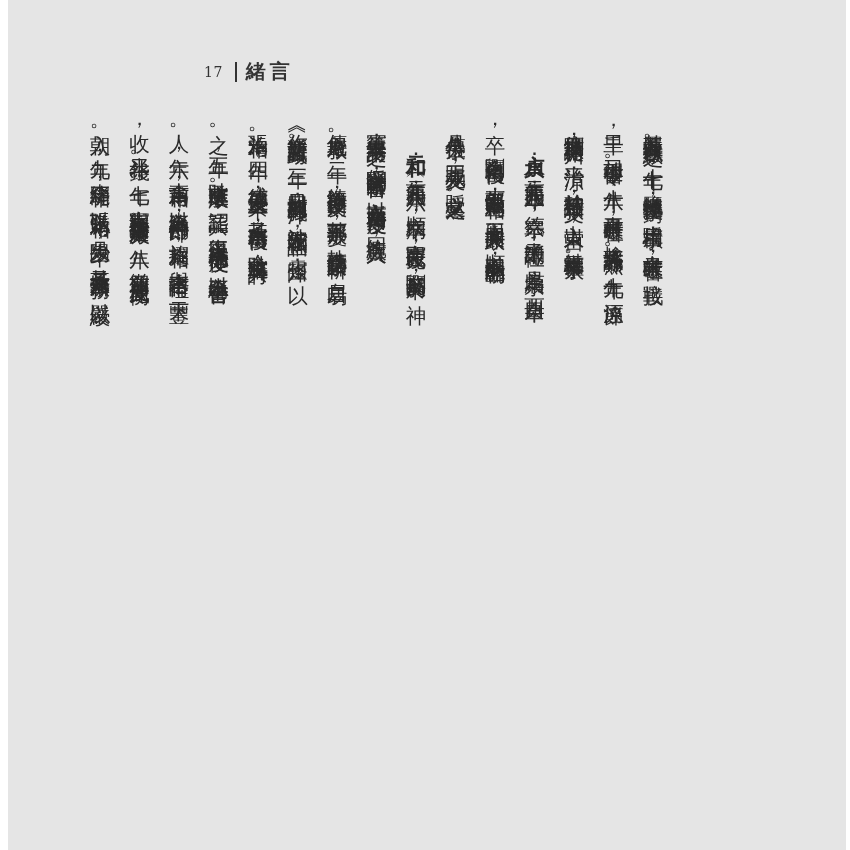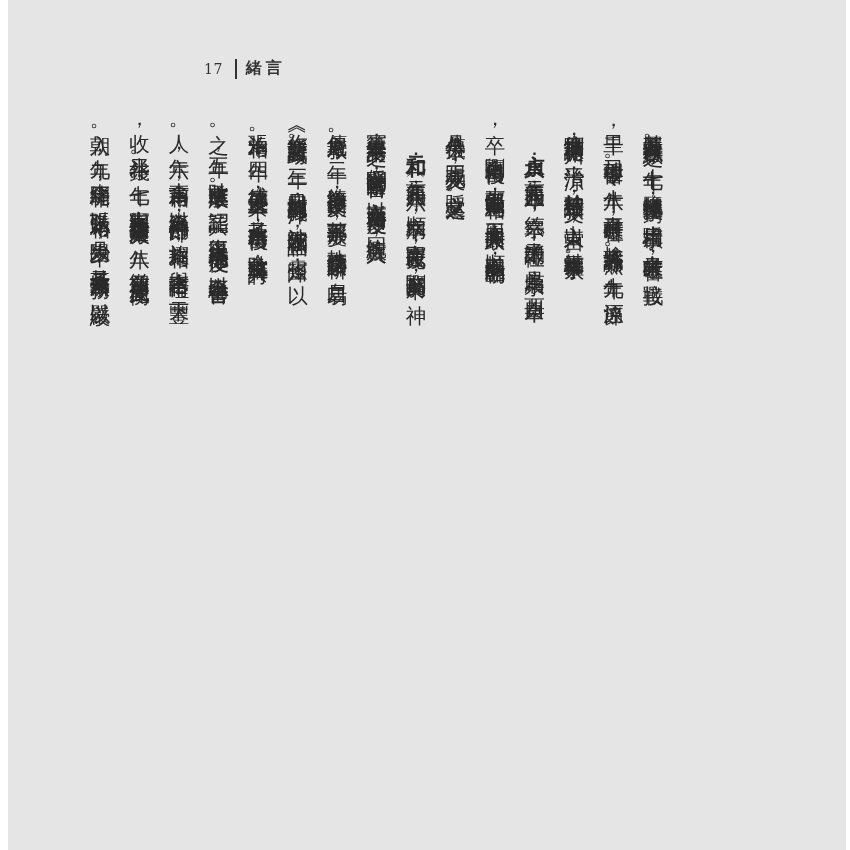--- a/index.html
+++ b/index.html
@@ -1,21 +1,21 @@
 <!DOCTYPE html>
 <html><head>
   <meta charset="utf-8">
   <style>
     html, body { margin: 0; padding: 0; background: #ffffff; }
     body { width: 850px; height: 850px; position: relative; overflow: hidden; }
     .page { position: absolute; left: 8px; top: 0; width: 838px; height: 850px; background: #e5e5e5; }
     .header { position: absolute; left: 196px; top: 58px; display: flex; align-items: center; font-family: "DejaVu Serif", serif; color: #333; }
     .header .num { font-size: 14px; letter-spacing: 0.5px; }
     .header .bar { width: 2px; height: 20px; background: #333; margin: 0 9px 0 12px; }
-    .header .title { font-family: "DejaVu Sans", sans-serif; font-size: 16px; font-weight: bold; letter-spacing: 4px; }
+    .header .title { font-family: "DejaVu Sans", sans-serif; font-size: 20px; font-weight: bold; letter-spacing: 4px; }
     .cols { position: absolute; top: 118px; right: 174px; height: 640px; display: flex; flex-direction: row-reverse; gap: 0; }
     .col { writing-mode: vertical-rl; text-orientation: upright; font-family: "DejaVu Sans", sans-serif; font-size: 20.5px; line-height: 39.5px; width: 39.5px; color: #2a2a2a; letter-spacing: 1.4px; white-space: nowrap; }
     .col .lead { font-weight: bold; }
     .col.indent { padding-top: 21px; }
   </style>
 </head>
 <body>
 
 <div class="page">
   <div class="header">

